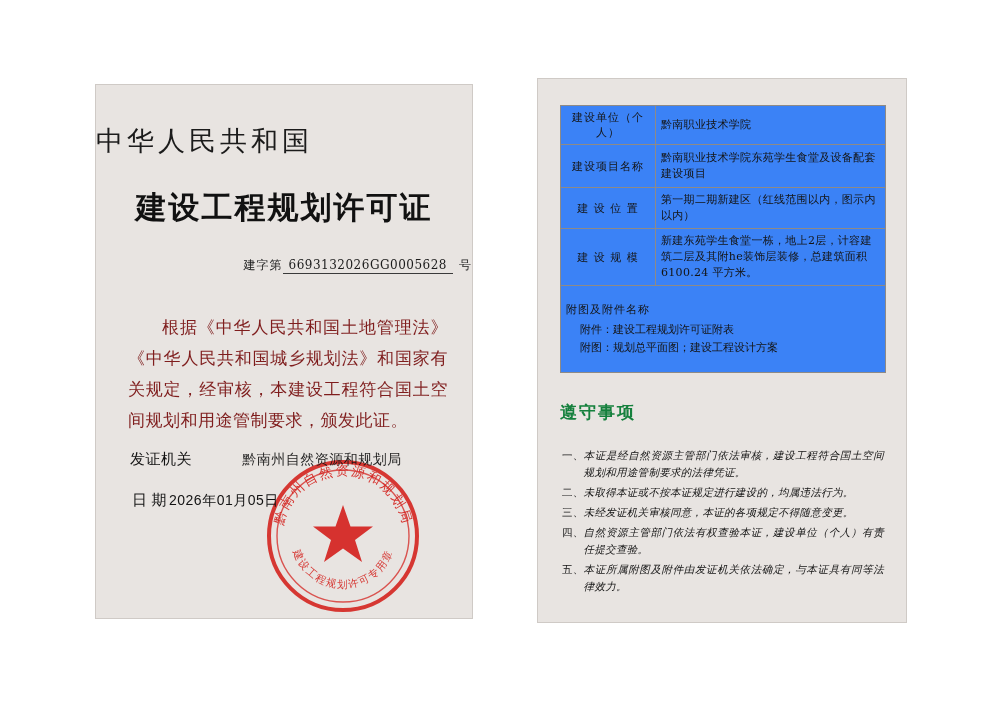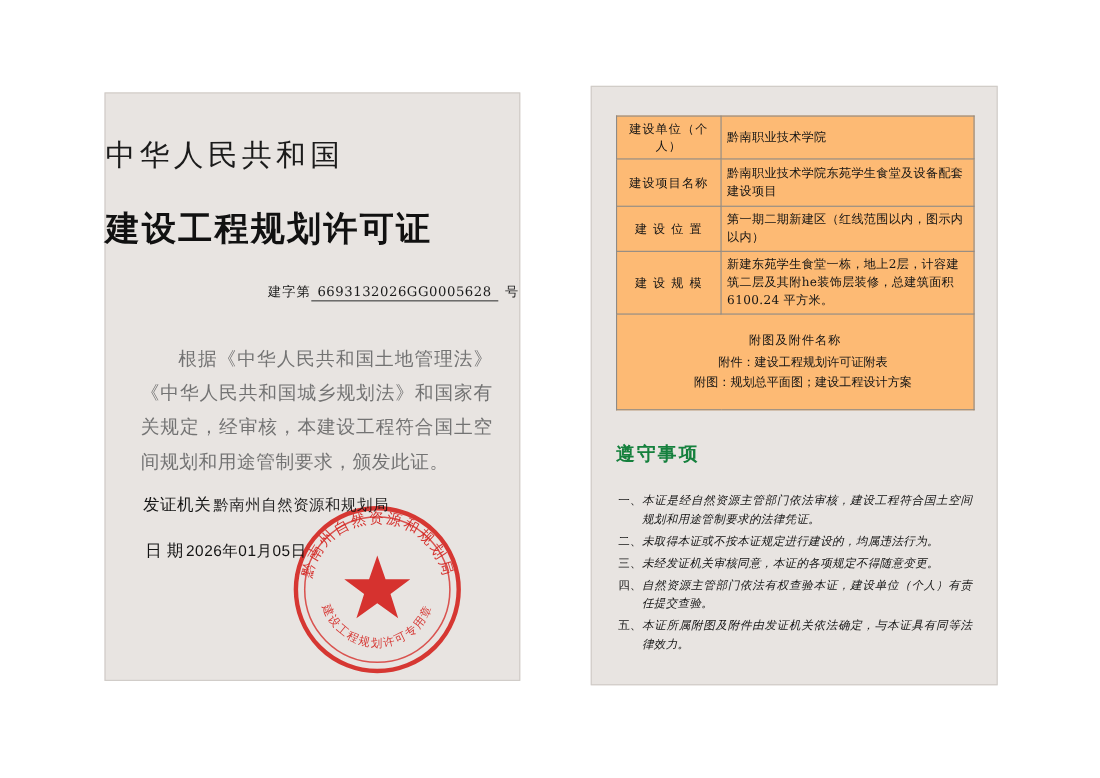--- a/index.html
+++ b/index.html
@@ -42,21 +42,21 @@
 
   
   .nation-title {
     font-family: "DejaVu Serif", serif;
     font-size: 27px;
     letter-spacing: 4px;
     color: #1b1b1b;
     margin-top: 38px;
   }
   .main-title {
-    text-align: left;
+    text-align: center;
     font-family: Liberation Serif, serif;
     font-weight: bold;
     font-size: 31px;
     letter-spacing: 2px;
     color: #111111;
     margin-top: 28px;
   }
   .cert-no-row {
     margin-top: 28px;
     text-align: right;
@@ -77,40 +77,41 @@
   }
   .cert-no-row .suffix {
     margin-left: 6px;
   }
 
   .body-text {
     margin: 38px 24px 0 32px;
     font-family: "DejaVu Serif", serif;
     font-size: 17px;
     line-height: 31px;
-    color: #737373;
+    color: #7f1d1d;
     text-align: justify;
     text-indent: 34px;
     letter-spacing: 0.5px;
   }
 
   .issuer-block {
     position: absolute;
     left: 34px;
     bottom: 108px;
     width: 320px;
     font-family: "DejaVu Serif", serif;
     font-size: 15px;
     color: #131313;
     letter-spacing: 0.5px;
   }
   .issuer-line {
     display: flex;
     align-items: flex-end;
     white-space: nowrap;
+    text-align: center;
   }
   .issuer-line .lbl { flex: 0 0 auto; }
   .issuer-line .val {
     flex: 1 1 auto;
     margin-left: 2px;
     font-size: 14px;
     opacity: 0.92;
   }
   .date-line {
     margin-top: 22px;
@@ -138,21 +139,21 @@
   .seal svg { display: block; }
 
   
   .info-table {
     position: absolute;
     left: 22px;
     top: 26px;
     width: 326px;
     border: 1px solid #8e8a86;
     border-collapse: collapse;
-    background: #fdba74;
+    background: #3b82f6;
   }
   .info-table td {
     border: 1px solid #8e8a86;
     font-family: "DejaVu Serif", serif;
     color: #141414;
     vertical-align: middle;
     padding: 4px 5px;
   }
   .info-table td.k {
     width: 84px;
@@ -169,21 +170,20 @@
   .info-table tr.r1 td { height: 26px; }
   .info-table tr.r2 td { height: 34px; }
   .info-table tr.r3 td { height: 30px; }
   .info-table tr.r4 td { height: 48px; }
   .attach-cell {
     font-size: 11px;
     line-height: 18px;
     padding: 6px 8px;
     height: 78px;
     vertical-align: top;
-    text-align: center;
   }
   .attach-title { letter-spacing: 1px; margin-bottom: 2px; }
   .attach-line { padding-left: 14px; }
 
   .rules-title {
     position: absolute;
     left: 22px;
     top: 322px;
     font-family: "DejaVu Serif", serif;
     font-weight: bold;

